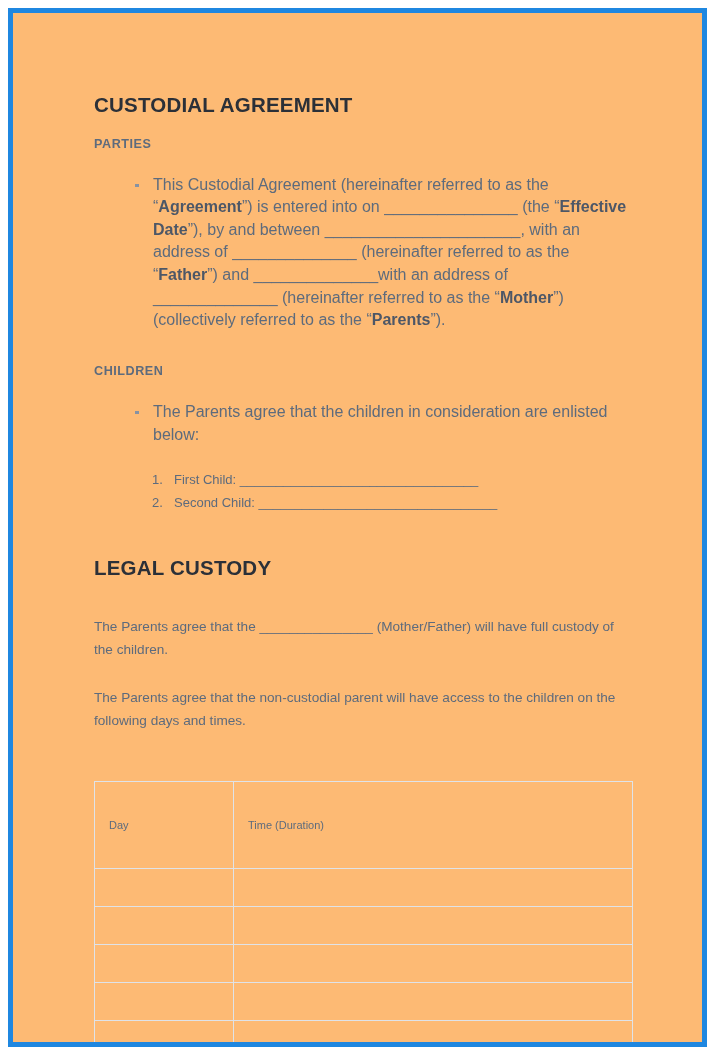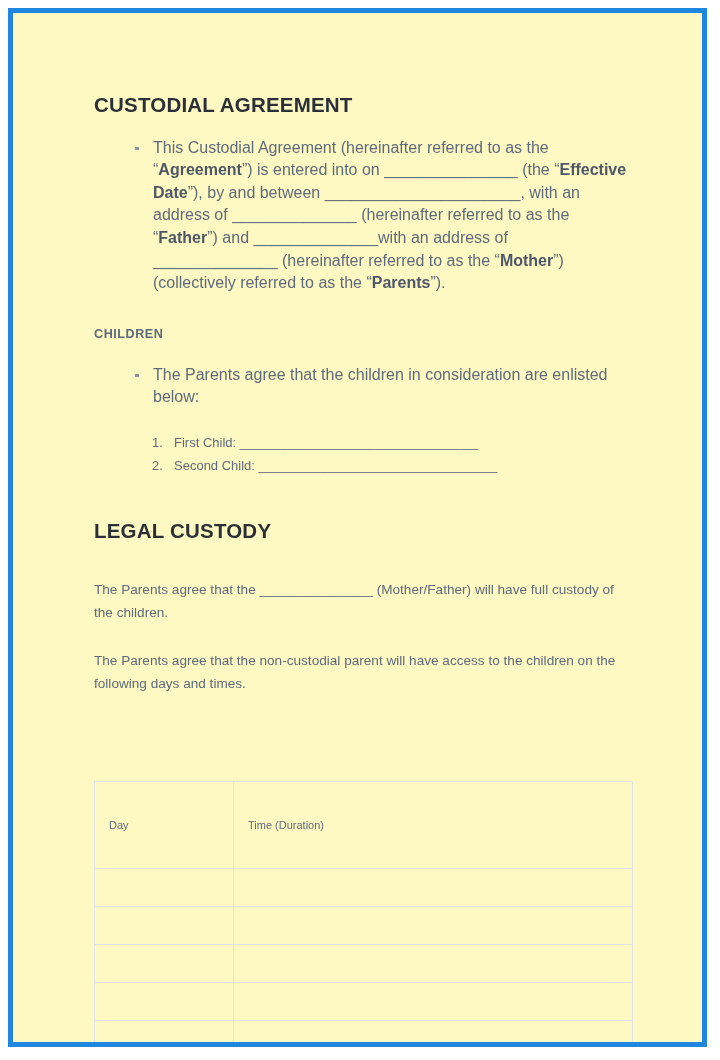--- a/index.html
+++ b/index.html
@@ -26,21 +26,21 @@
     border: 5px solid #1f87e0;
     background: #ffffff;
     overflow: hidden;
   }
   #page-surface {
     position: absolute;
     left: 0;
     top: 0;
     right: 0;
     bottom: 0;
-    background: #fef9c3;
+    background: #fdba74;
     overflow: hidden;
   }
 
   
   .doc {
     position: absolute;
     left: 81px;
     top: 80px;
     width: 540px;
   }
@@ -167,20 +167,21 @@
 </head>
 <body>
 
 <div id="page-frame">
   <div id="page-surface">
 
     <div class="doc">
 
       <h1 class="h1">CUSTODIAL AGREEMENT</h1>
 
+      <h2 class="h2">PARTIES</h2>
 
       <ul class="bullets">
         <li><span>This Custodial Agreement (hereinafter referred to as the “</span><b>Agreement</b><span>”) is entered into on _______________ (the “</span><b>Effective Date</b><span>”), by and between ______________________, with an address of ______________ (hereinafter referred to as the “</span><b>Father</b><span>”) and ______________with an address of ______________ (hereinafter referred to as the “</span><b>Mother</b><span>”) (collectively referred to as the “</span><b>Parents</b><span>”).</span></li>
       </ul>
 
       <h2 class="h2 second">CHILDREN</h2>
 
       <ul class="bullets">
         <li>The Parents agree that the children in consideration are enlisted below:</li>
       </ul>

